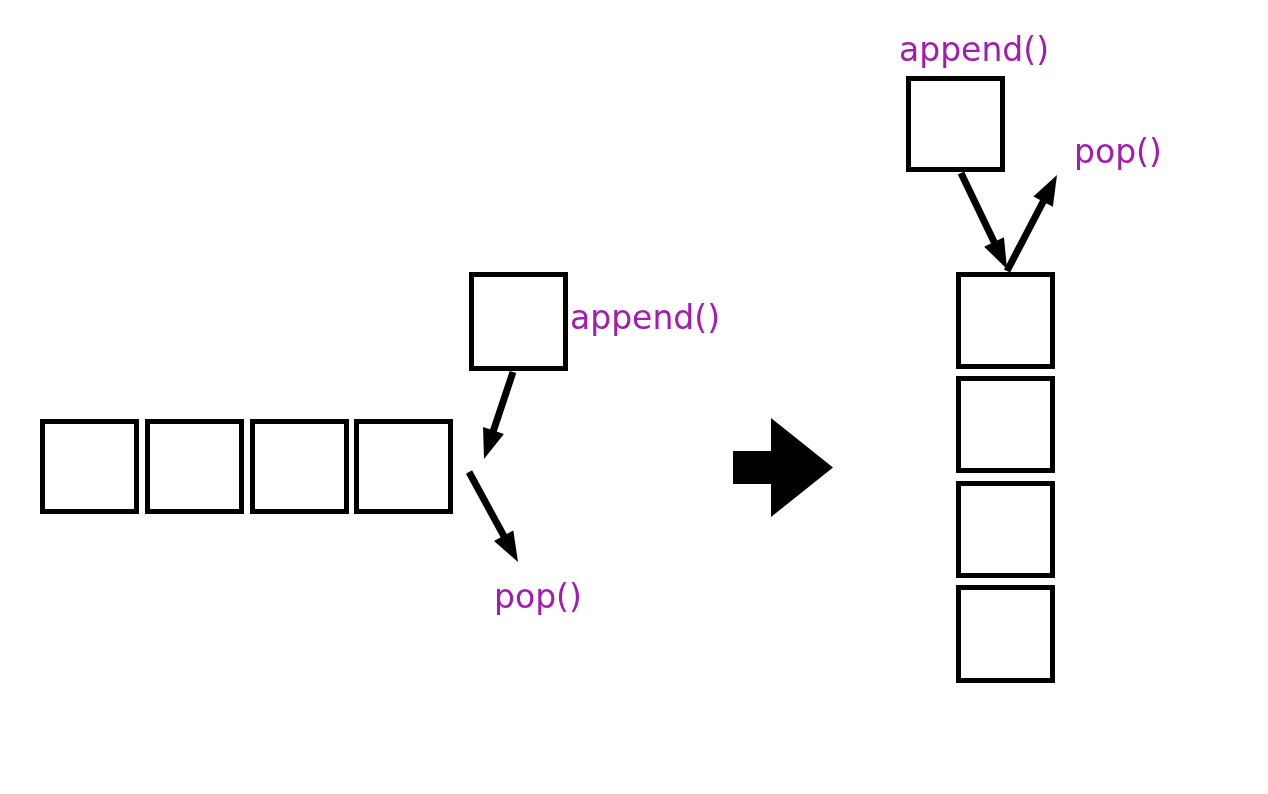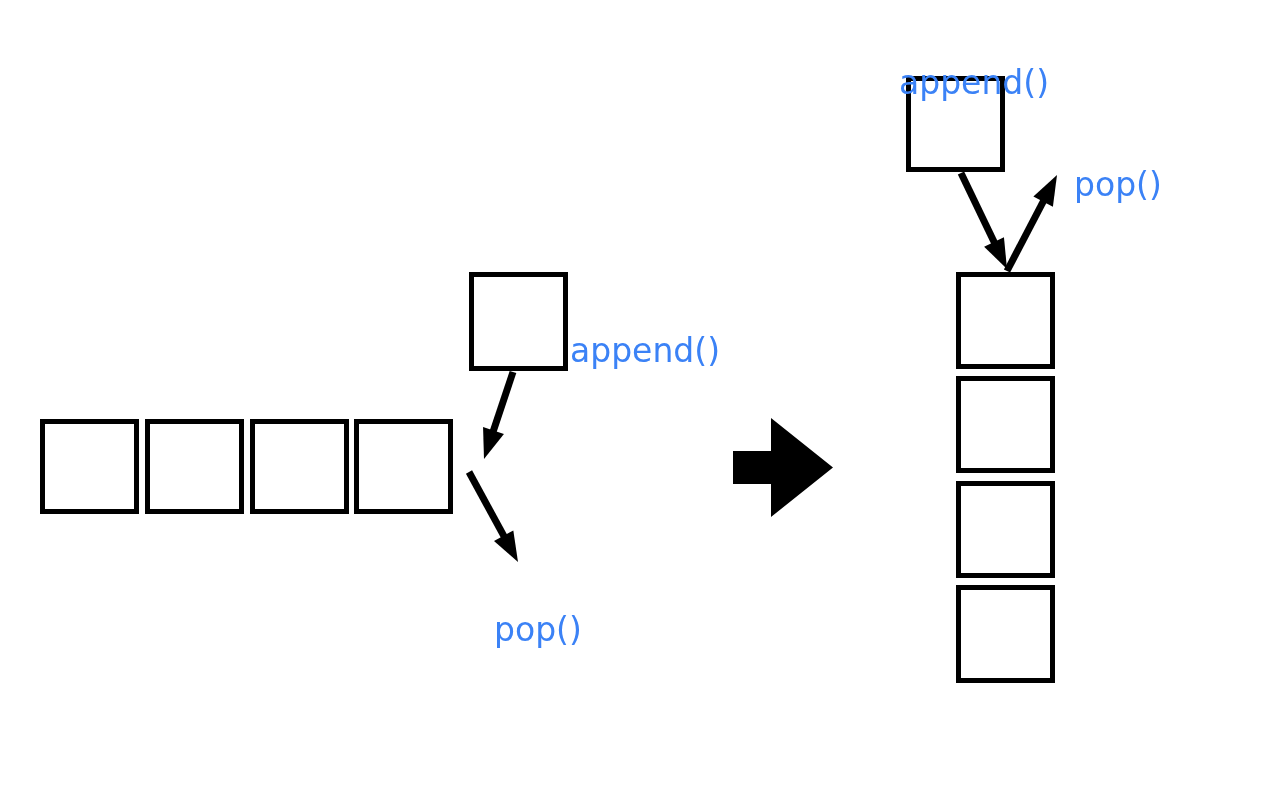--- a/index.html
+++ b/index.html
@@ -19,26 +19,25 @@
     overflow: hidden;
   }
   .box {
     position: absolute;
     box-sizing: border-box;
     background: #ffffff;
     border: 5px solid #000000;
   }
   .label {
     position: absolute;
-    color: #3b82f6;
+    color: #a21caf;
     font-size: 33px;
     line-height: 34px;
     white-space: nowrap;
     font-family: "DejaVu Sans", "Liberation Sans", sans-serif;
-    margin-top: 33px;
   }
   svg.overlay {
     position: absolute;
     left: 0;
     top: 0;
     width: 1268px;
     height: 794px;
     pointer-events: none;
   }
   .arrow-path {

